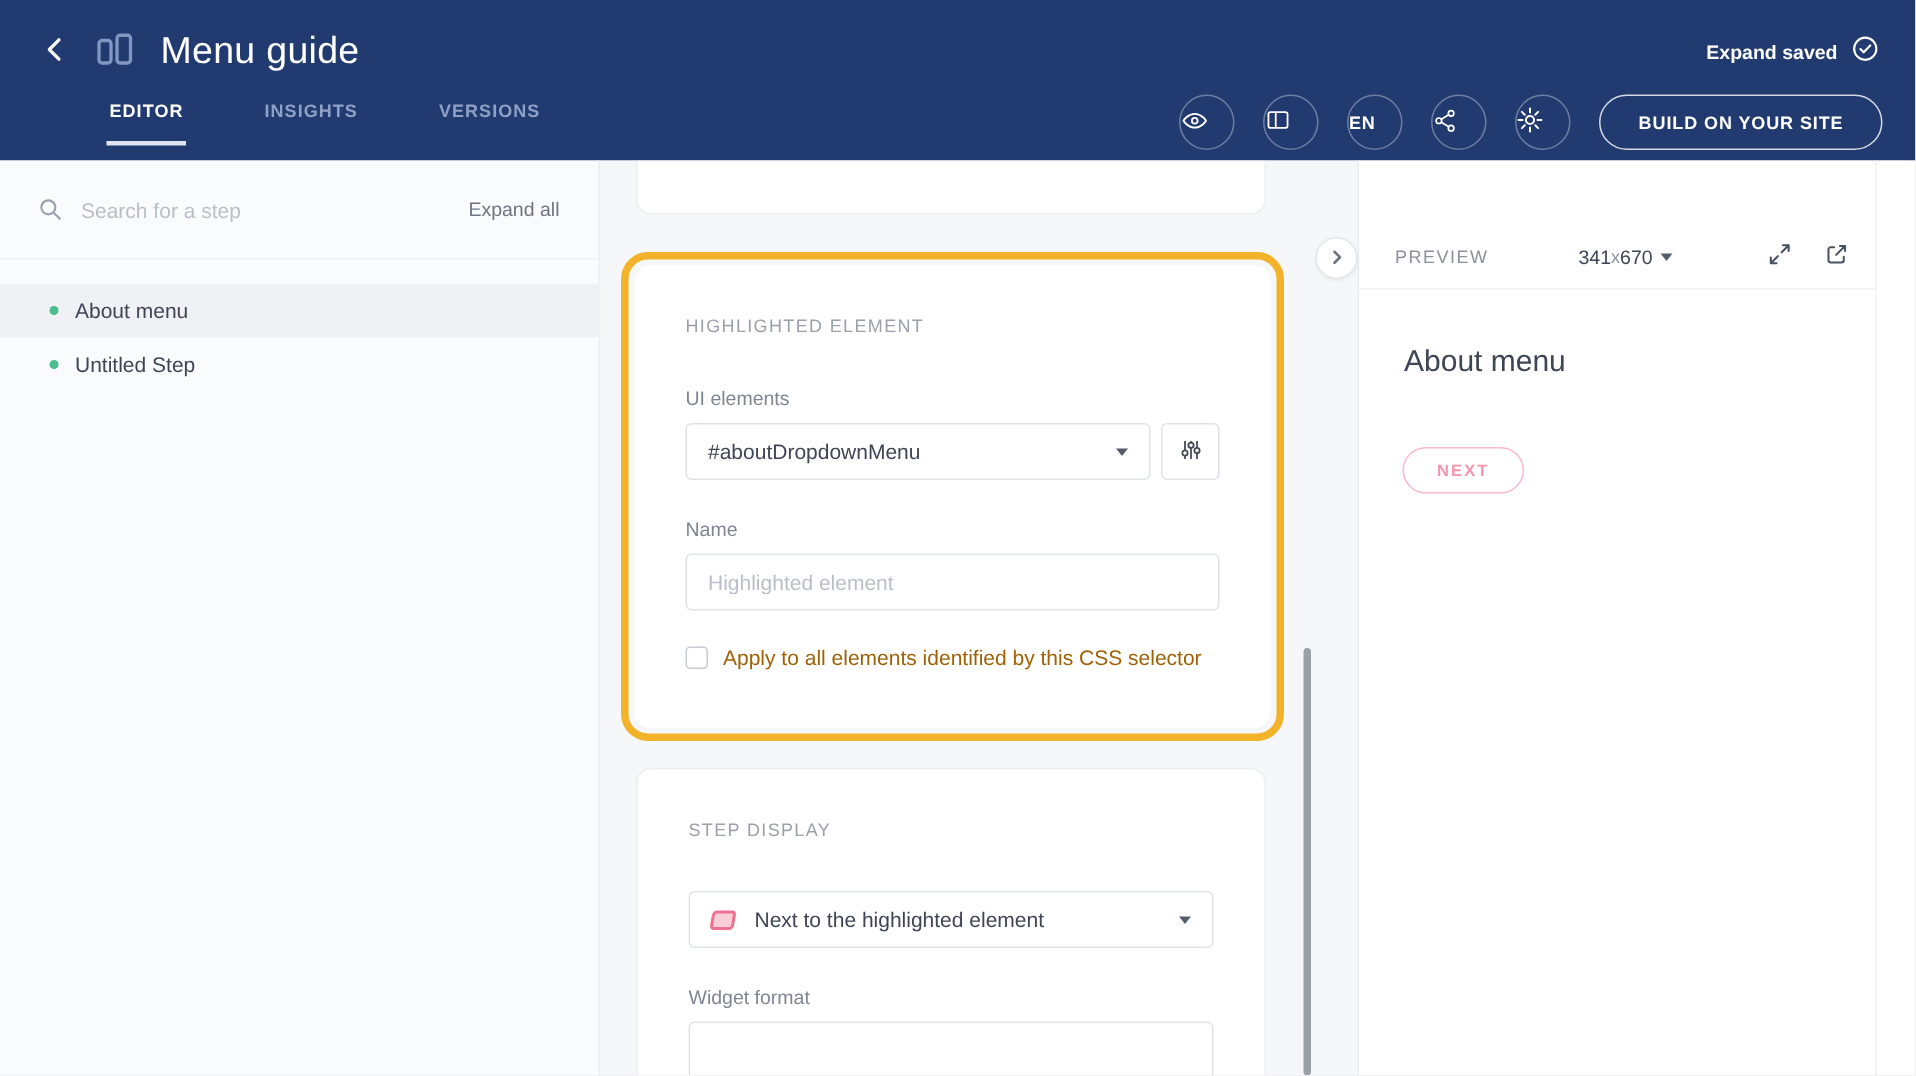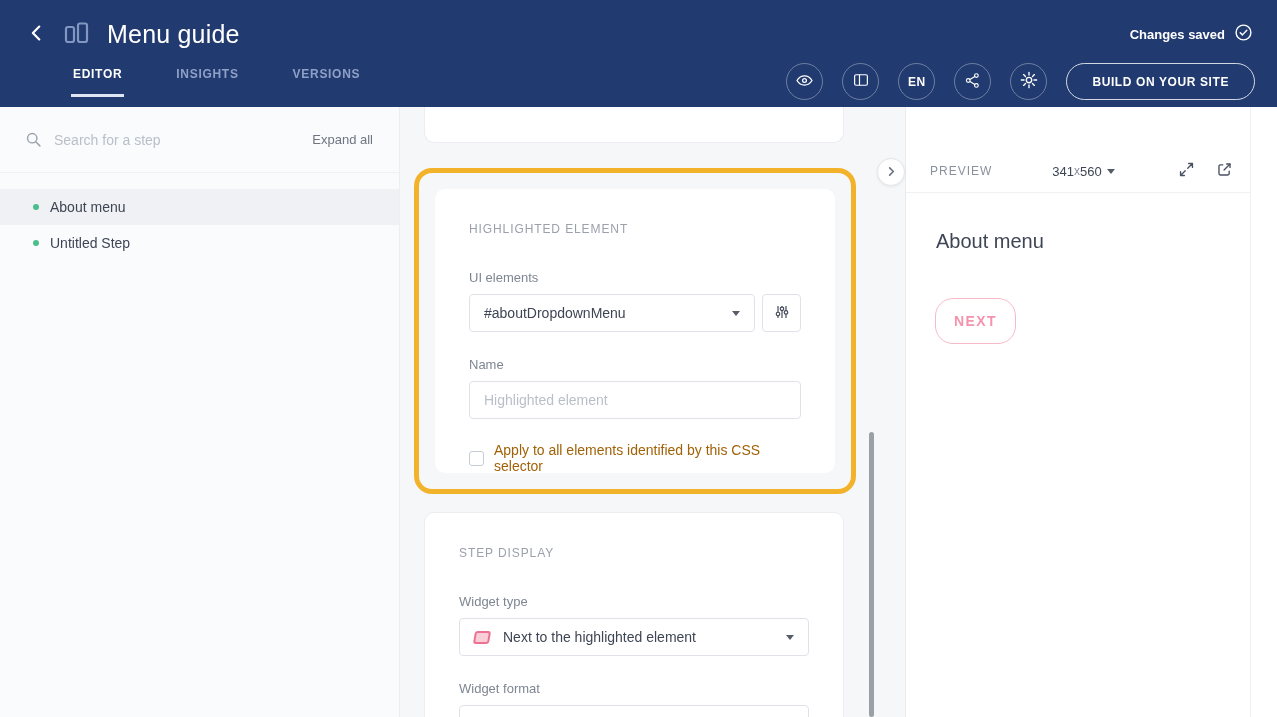--- a/index.html
+++ b/index.html
@@ -17,21 +17,21 @@
   .app-title { color:#ffffff; font-size:25px; font-weight:500; letter-spacing:.2px; }
   .changes { margin-left:auto; display:flex; align-items:center; gap:9px; color:#ffffff; font-size:13px; font-weight:700; }
 
   .tabs { display:flex; gap:50px; padding-left:71px; }
   .tab { background:none; border:none; color:#8fa0c6; font-size:12px; font-weight:700; letter-spacing:.7px;
          padding:9px 2px 13px; border-bottom:3px solid transparent; }
   .tab.active { color:#ffffff; border-bottom-color:#dfe6f3; }
 
   .header-actions { position:absolute; top:63px; right:22px; display:flex; align-items:center; gap:19px; }
   .icon-circle { width:37px; height:37px; border-radius:50%; border:1px solid rgba(255,255,255,.34);
-                 background:transparent; display:flex; align-items:center; justify-content:center; }
+                 background:transparent; display:flex; align-items:center; }
   .lang-label { color:#ffffff; font-size:12px; font-weight:700; letter-spacing:.5px; }
   .build-btn { height:37px; padding:0 25px; border-radius:19px; border:1px solid rgba(255,255,255,.8);
                background:transparent; color:#ffffff; font-size:12px; font-weight:700; letter-spacing:.6px; margin-left:0; }
   .publish-group { display:flex; align-items:stretch; height:37px; margin-left:6px; border-radius:19px; overflow:hidden; }
   .publish-main { width:172px; border:none; background:#fb4a74; color:#ffffff; font-size:12px; font-weight:700; letter-spacing:.7px; }
   .publish-caret { width:43px; border:none; border-left:1px solid rgba(255,255,255,.35); background:#fb4a74;
                    display:flex; align-items:center; justify-content:center; }
   .caret { width:0; height:0; border-left:4.5px solid transparent; border-right:4.5px solid transparent; border-top:5px solid #ffffff; }
   .caret.dark { border-top-color:#565d69; }
 
@@ -45,21 +45,21 @@
   .step-list { padding-top:16px; }
   .step-item { display:flex; align-items:center; height:36px; padding-left:33px; font-size:14px; color:#3e4554; cursor:pointer; }
   .step-item.active { background:#f0f1f5; }
   .step-dot { width:6px; height:6px; border-radius:50%; background:#4cbd8d; margin-right:11px; flex:none; }
 
   
   .main { position:absolute; top:107px; left:400px; width:505px; bottom:0; background:#f6f7f9; overflow:hidden; }
   .card-top-partial { position:absolute; left:24px; top:0; width:420px; height:36px; background:#ffffff;
                       border:1px solid #ecedf1; border-top:none; border-radius:0 0 10px 10px; }
   .highlight-ring { position:absolute; left:14px; top:61px; width:442px; height:326px;
-                    border:5px solid #f2b32a; border-radius:18px; padding:16px; }
+                    border:5px solid #f2b32a; border-radius:18px; padding:4px; }
   .hl-card { width:100%; height:100%; background:#ffffff; border-radius:10px; padding:33px 34px 0; }
   .section-title { font-size:12px; color:#9aa1ac; letter-spacing:.9px; font-weight:500; margin-bottom:34px; }
   .field-label { font-size:13px; color:#7e8692; margin-bottom:9px; }
   .field-label.spaced { margin-top:25px; }
   .select-row { display:flex; gap:7px;justify-content:space-between; }
   .select { height:38px; border:1px solid #dfe3e9; border-radius:4px; background:#ffffff;
             display:flex; align-items:center; padding:0 14px; font-size:14px; color:#3e4554; cursor:pointer; }
   .select .caret { margin-left:auto; }
   .grow { flex:1; min-width:0; }
   .slider-btn { width:39px; height:38px; border:1px solid #dfe3e9; border-radius:4px; background:#ffffff;
@@ -82,22 +82,22 @@
                     display:flex; align-items:center; padding:0 16px 0 24px; }
   .preview-title { font-size:12px; color:#8a919d; letter-spacing:1px; font-weight:500; }
   .preview-dims { display:flex; align-items:center; margin-left:60px; font-size:13px; color:#3e4554;
                   background:none; border:none; }
   .dims-x { color:#8a919d; font-size:12px; }
   .preview-dims .caret { margin-left:5px; }
   .preview-actions { margin-left:auto; display:flex; align-items:center; gap:17px; }
   .ghost-btn { background:none; border:none; display:flex; align-items:center; padding:2px; }
   .preview-scroll-line { position:absolute; top:0; bottom:0; right:26px; width:1px; background:#eff1f4; }
   .preview-step-title { position:absolute; left:30px; top:123px; font-size:20px; color:#3e4554; font-weight:400; }
-  .next-btn { position:absolute; left:29px; top:191px; width:81px; height:46px; border-radius:18px;
-              border:1px solid #f8bac9; background:#ffffff; color:#f494ac; font-size:14px; font-weight:700; letter-spacing:1.4px; }
+  .next-btn { position:absolute; left:29px; top:191px; width:81px; height:31px; border-radius:18px;
+              border:1px solid #f8bac9; background:#ffffff; color:#f494ac; font-size:11px; font-weight:700; letter-spacing:1.4px; }
   .collapse-btn { position:absolute; left:877px; top:158px; width:28px; height:28px; border-radius:50%;
                   background:#ffffff; border:1px solid #e3e6eb; box-shadow:0 1px 3px rgba(0,0,0,.07);
                   display:flex; align-items:center; justify-content:center; z-index:10; }
 </style>
 </head>
 <body>
 
 <div class="app">
 
   <header class="header">
@@ -110,21 +110,21 @@
         </span>
       </button>
       <span class="logo-wrap">
         <svg viewBox="0 0 30 26" width="30" height="26" fill="none" stroke="#8296c2" stroke-width="2.2">
           <rect x="2" y="6" width="8" height="15" rx="2"></rect>
           <rect x="14" y="2.5" width="9" height="18.5" rx="2"></rect>
         </svg>
       </span>
       <h1 class="app-title">Menu guide</h1>
       <div class="changes">
-        <span>Changes saved</span>
+        <span>Expand saved</span>
         <span>
           <svg viewBox="0 0 20 20" width="19" height="19" fill="none" stroke="#ffffff" stroke-width="1.5" stroke-linecap="round" stroke-linejoin="round">
             <circle cx="10" cy="10" r="7.8"></circle>
               <path d="M6.6 10.2l2.3 2.3 4.6-4.8"></path>
           </svg>
         </span>
       </div>
     </div>
 
     <nav class="tabs">
@@ -229,21 +229,20 @@
         <div class="checkbox-row">
           <span class="checkbox"></span>
           <span class="checkbox-label">Apply to all elements identified by this CSS selector</span>
         </div>
       </section>
     </div>
 
     <section class="card-step">
       <div class="section-title">STEP DISPLAY</div>
 
-      <div class="field-label">Widget type</div>
       <div class="select">
         <span class="widget-icon"></span>
         <span>Next to the highlighted element</span>
         <span class="caret dark"></span>
       </div>
 
       <div class="field-label spaced">Widget format</div>
       <div class="select">
         
       </div>
@@ -251,21 +250,21 @@
 
     <div class="main-scrollbar"></div>
   </main>
 
   <section class="preview">
     <div class="preview-topbar">
       <span class="preview-title">PREVIEW</span>
       <button class="preview-dims">
         <span>341</span>
         <span class="dims-x">x</span>
-        <span>560</span>
+        <span>670</span>
         <span class="caret dark"></span>
       </button>
       <div class="preview-actions">
         <button class="ghost-btn">
           <span>
             <svg viewBox="0 0 20 20" width="17" height="17" fill="none" stroke="#4a5160" stroke-width="1.6" stroke-linecap="round">
               <path d="M11.5 8.5L17 3M17 3h-4.5M17 3v4.5M8.5 11.5L3 17M3 17h4.5M3 17v-4.5"></path>
             </svg>
           </span>
         </button>

